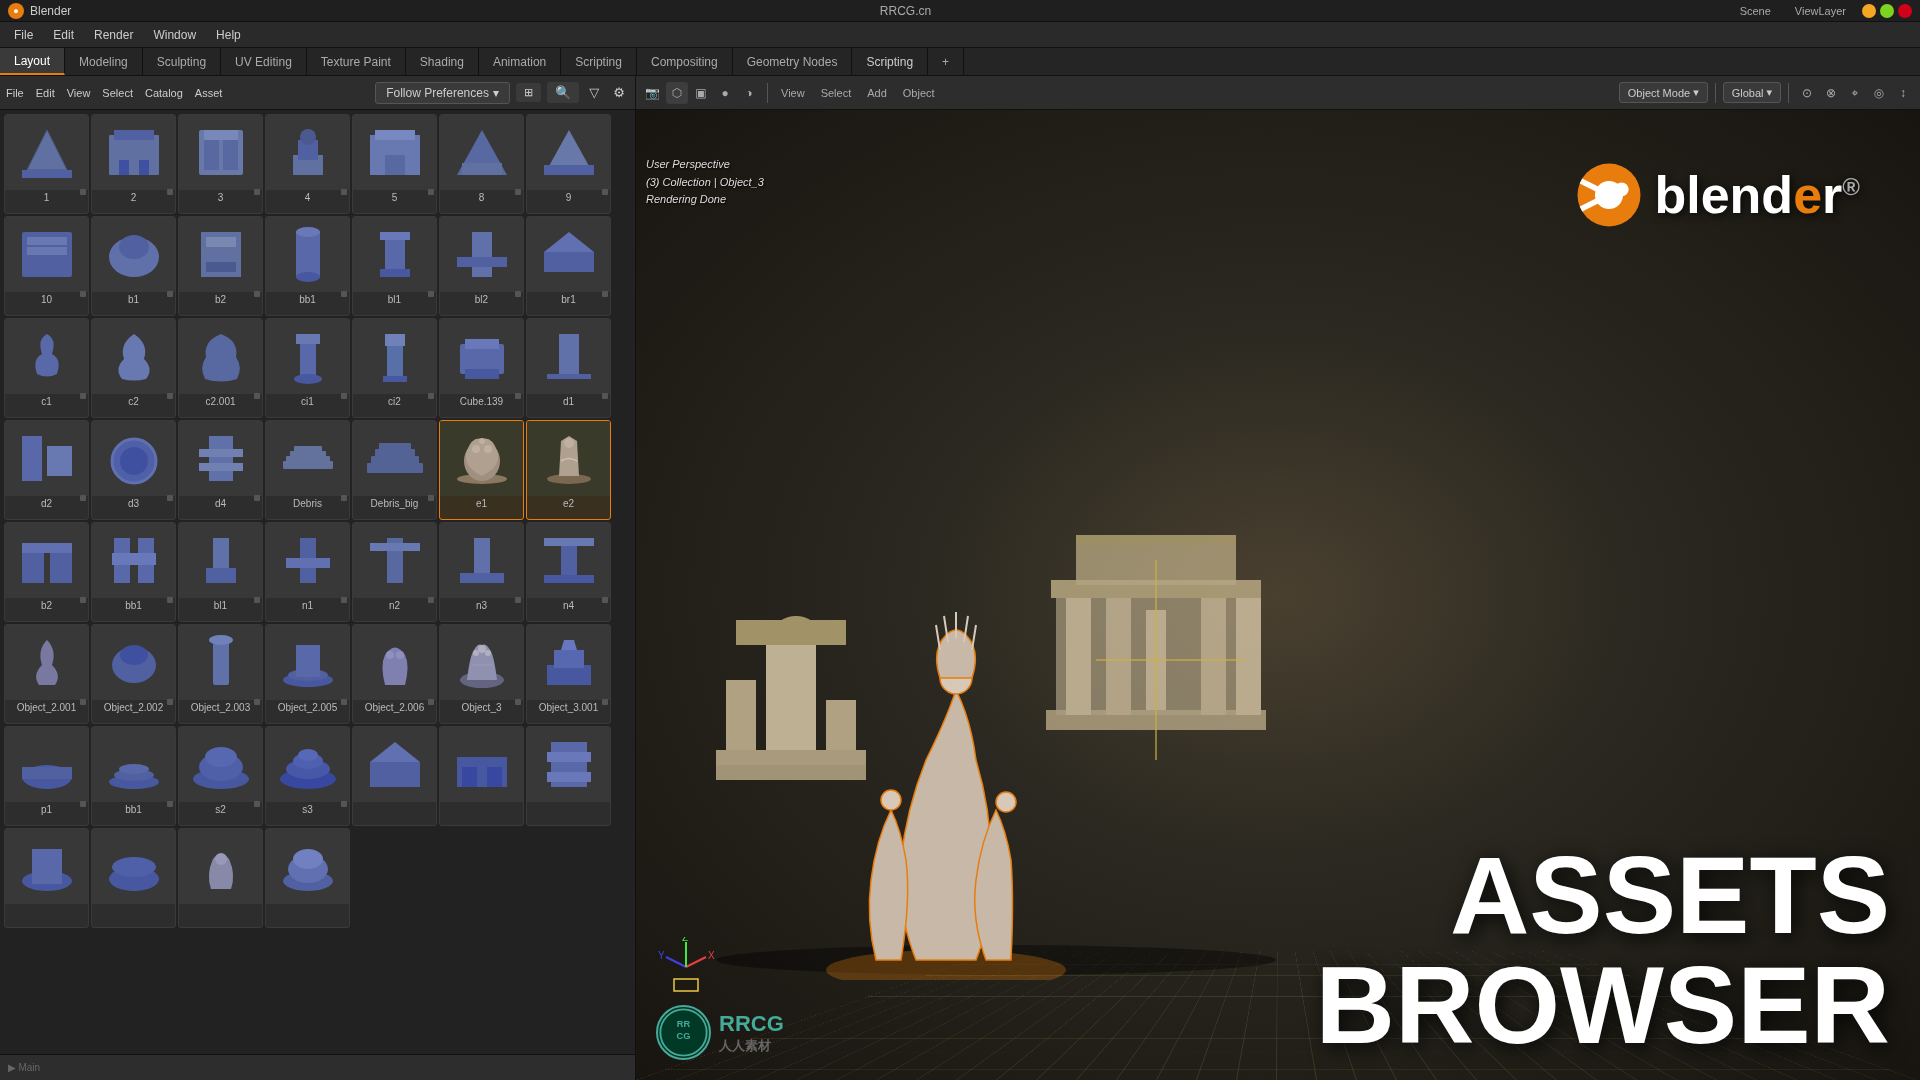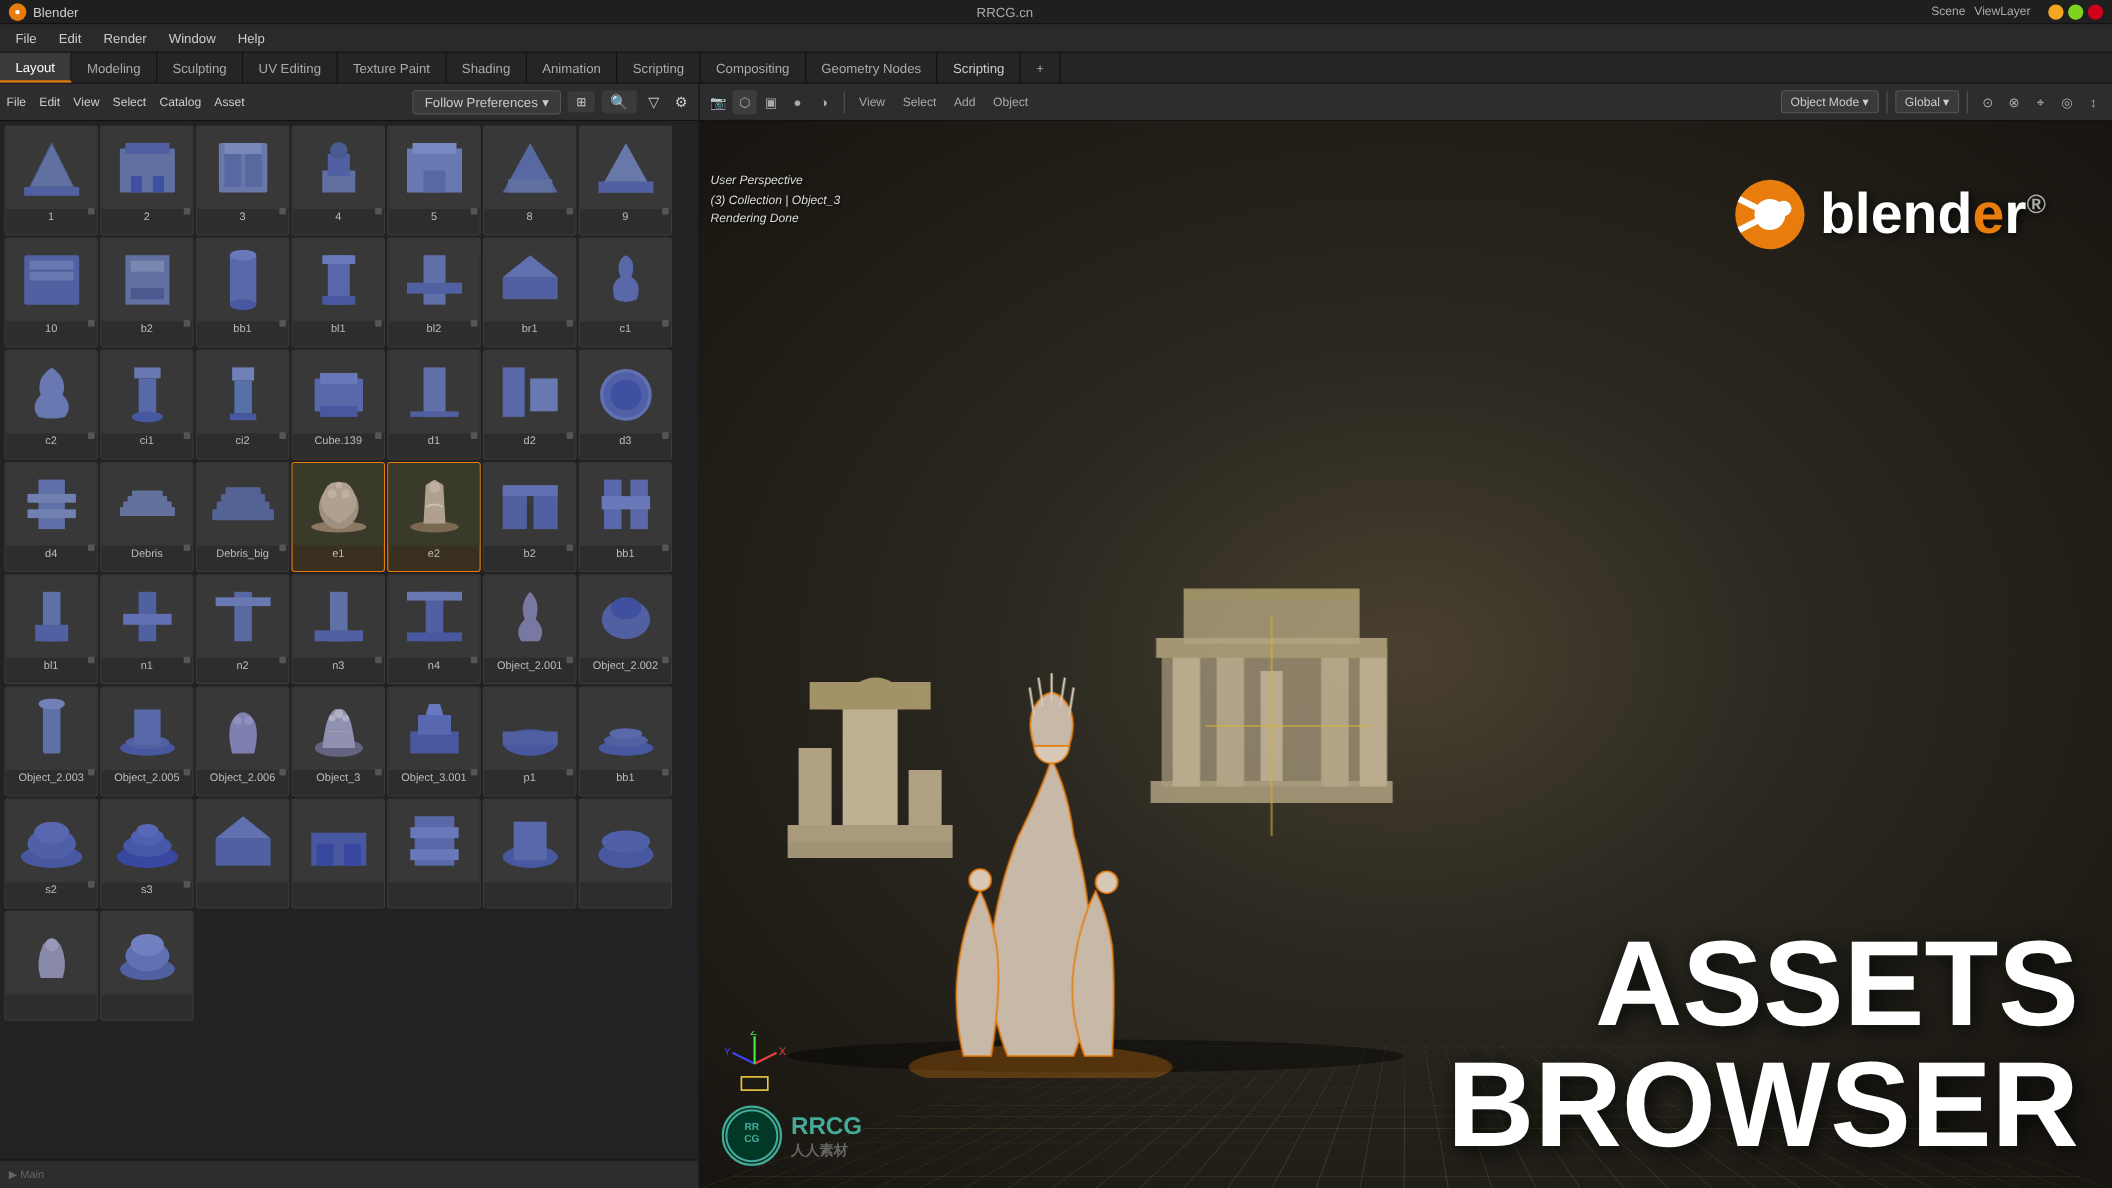--- a/index.html
+++ b/index.html
@@ -447,21 +447,21 @@
 </head>
 <body>
 
 <div id="title-bar">
   <div class="title-left">
     <span class="blender-logo">●</span>
     <span>Blender</span>
   </div>
   <div class="title-center">RRCG.cn</div>
   <div class="title-right">
-    <span style="margin-right:4px;font-size:11px;color:#aaa;">Scene</span>
+    <span style="margin-right:20px;font-size:11px;color:#aaa;">Scene</span>
     <span style="margin-right:12px;font-size:11px;color:#aaa;">ViewLayer</span>
     <button class="win-btn win-minimize">—</button>
     <button class="win-btn win-maximize">□</button>
     <button class="win-btn win-close">✕</button>
   </div>
 </div>
 
 <div id="menu-bar">
   <div class="menu-item">File</div>
   <div class="menu-item">Edit</div>
@@ -602,20 +602,30 @@
               <rect x="10" y="10" width="40" height="8" fill="#6878b0"></rect>
               <rect x="10" y="20" width="40" height="8" fill="#6878b0"></rect>
             </svg>
         </div>
         <div class="asset-name">10</div>
         <div class="dot-indicator" style="bottom:18px;right:2px;"></div>
       </div>
       <div class="asset-item">
         <div class="thumbnail">
           <svg width="60" height="55" viewBox="0 0 60 55">
+              <ellipse cx="30" cy="30" rx="25" ry="20" fill="#6070a8"></ellipse>
+              <ellipse cx="30" cy="20" rx="15" ry="12" fill="#5060a0"></ellipse>
+            </svg>
+        </div>
+        <div class="asset-name">b1</div>
+        <div class="dot-indicator" style="bottom:18px;right:2px;"></div>
+      </div>
+      <div class="asset-item">
+        <div class="thumbnail">
+          <svg width="60" height="55" viewBox="0 0 60 55">
               <rect x="10" y="5" width="40" height="45" fill="#6070a0"></rect>
               <rect x="15" y="10" width="30" height="10" fill="#7888b0"></rect>
               <rect x="15" y="35" width="30" height="10" fill="#4a5a90"></rect>
             </svg>
         </div>
         <div class="asset-name">b2</div>
         <div class="dot-indicator" style="bottom:18px;right:2px;"></div>
       </div>
       <div class="asset-item">
         <div class="thumbnail">
@@ -669,20 +679,29 @@
         <div class="asset-name">c1</div>
         <div class="dot-indicator" style="bottom:18px;right:2px;"></div>
       </div>
       <div class="asset-item">
         <div class="thumbnail">
           <svg width="60" height="55" viewBox="0 0 60 55">
               <path d="M30,5 Q45,15 40,30 Q50,40 42,50 Q30,53 18,50 Q10,40 20,30 Q15,15 30,5Z" fill="#6878b0"></path>
             </svg>
         </div>
         <div class="asset-name">c2</div>
+        <div class="dot-indicator" style="bottom:18px;right:2px;"></div>
+      </div>
+      <div class="asset-item">
+        <div class="thumbnail">
+          <svg width="60" height="55" viewBox="0 0 60 55">
+              <path d="M30,5 Q48,12 45,28 Q52,38 46,50 Q30,55 14,50 Q8,38 15,28 Q12,12 30,5Z" fill="#5868a0"></path>
+            </svg>
+        </div>
+        <div class="asset-name">c2.001</div>
         <div class="dot-indicator" style="bottom:18px;right:2px;"></div>
       </div>
       <div class="asset-item">
         <div class="thumbnail">
           <svg width="60" height="55" viewBox="0 0 60 55">
               <rect x="18" y="5" width="24" height="10" fill="#6878b0"></rect>
               <rect x="22" y="15" width="16" height="35" fill="#5868a8"></rect>
               <ellipse cx="30" cy="50" rx="14" ry="5" fill="#4858a0"></ellipse>
             </svg>
         </div>

